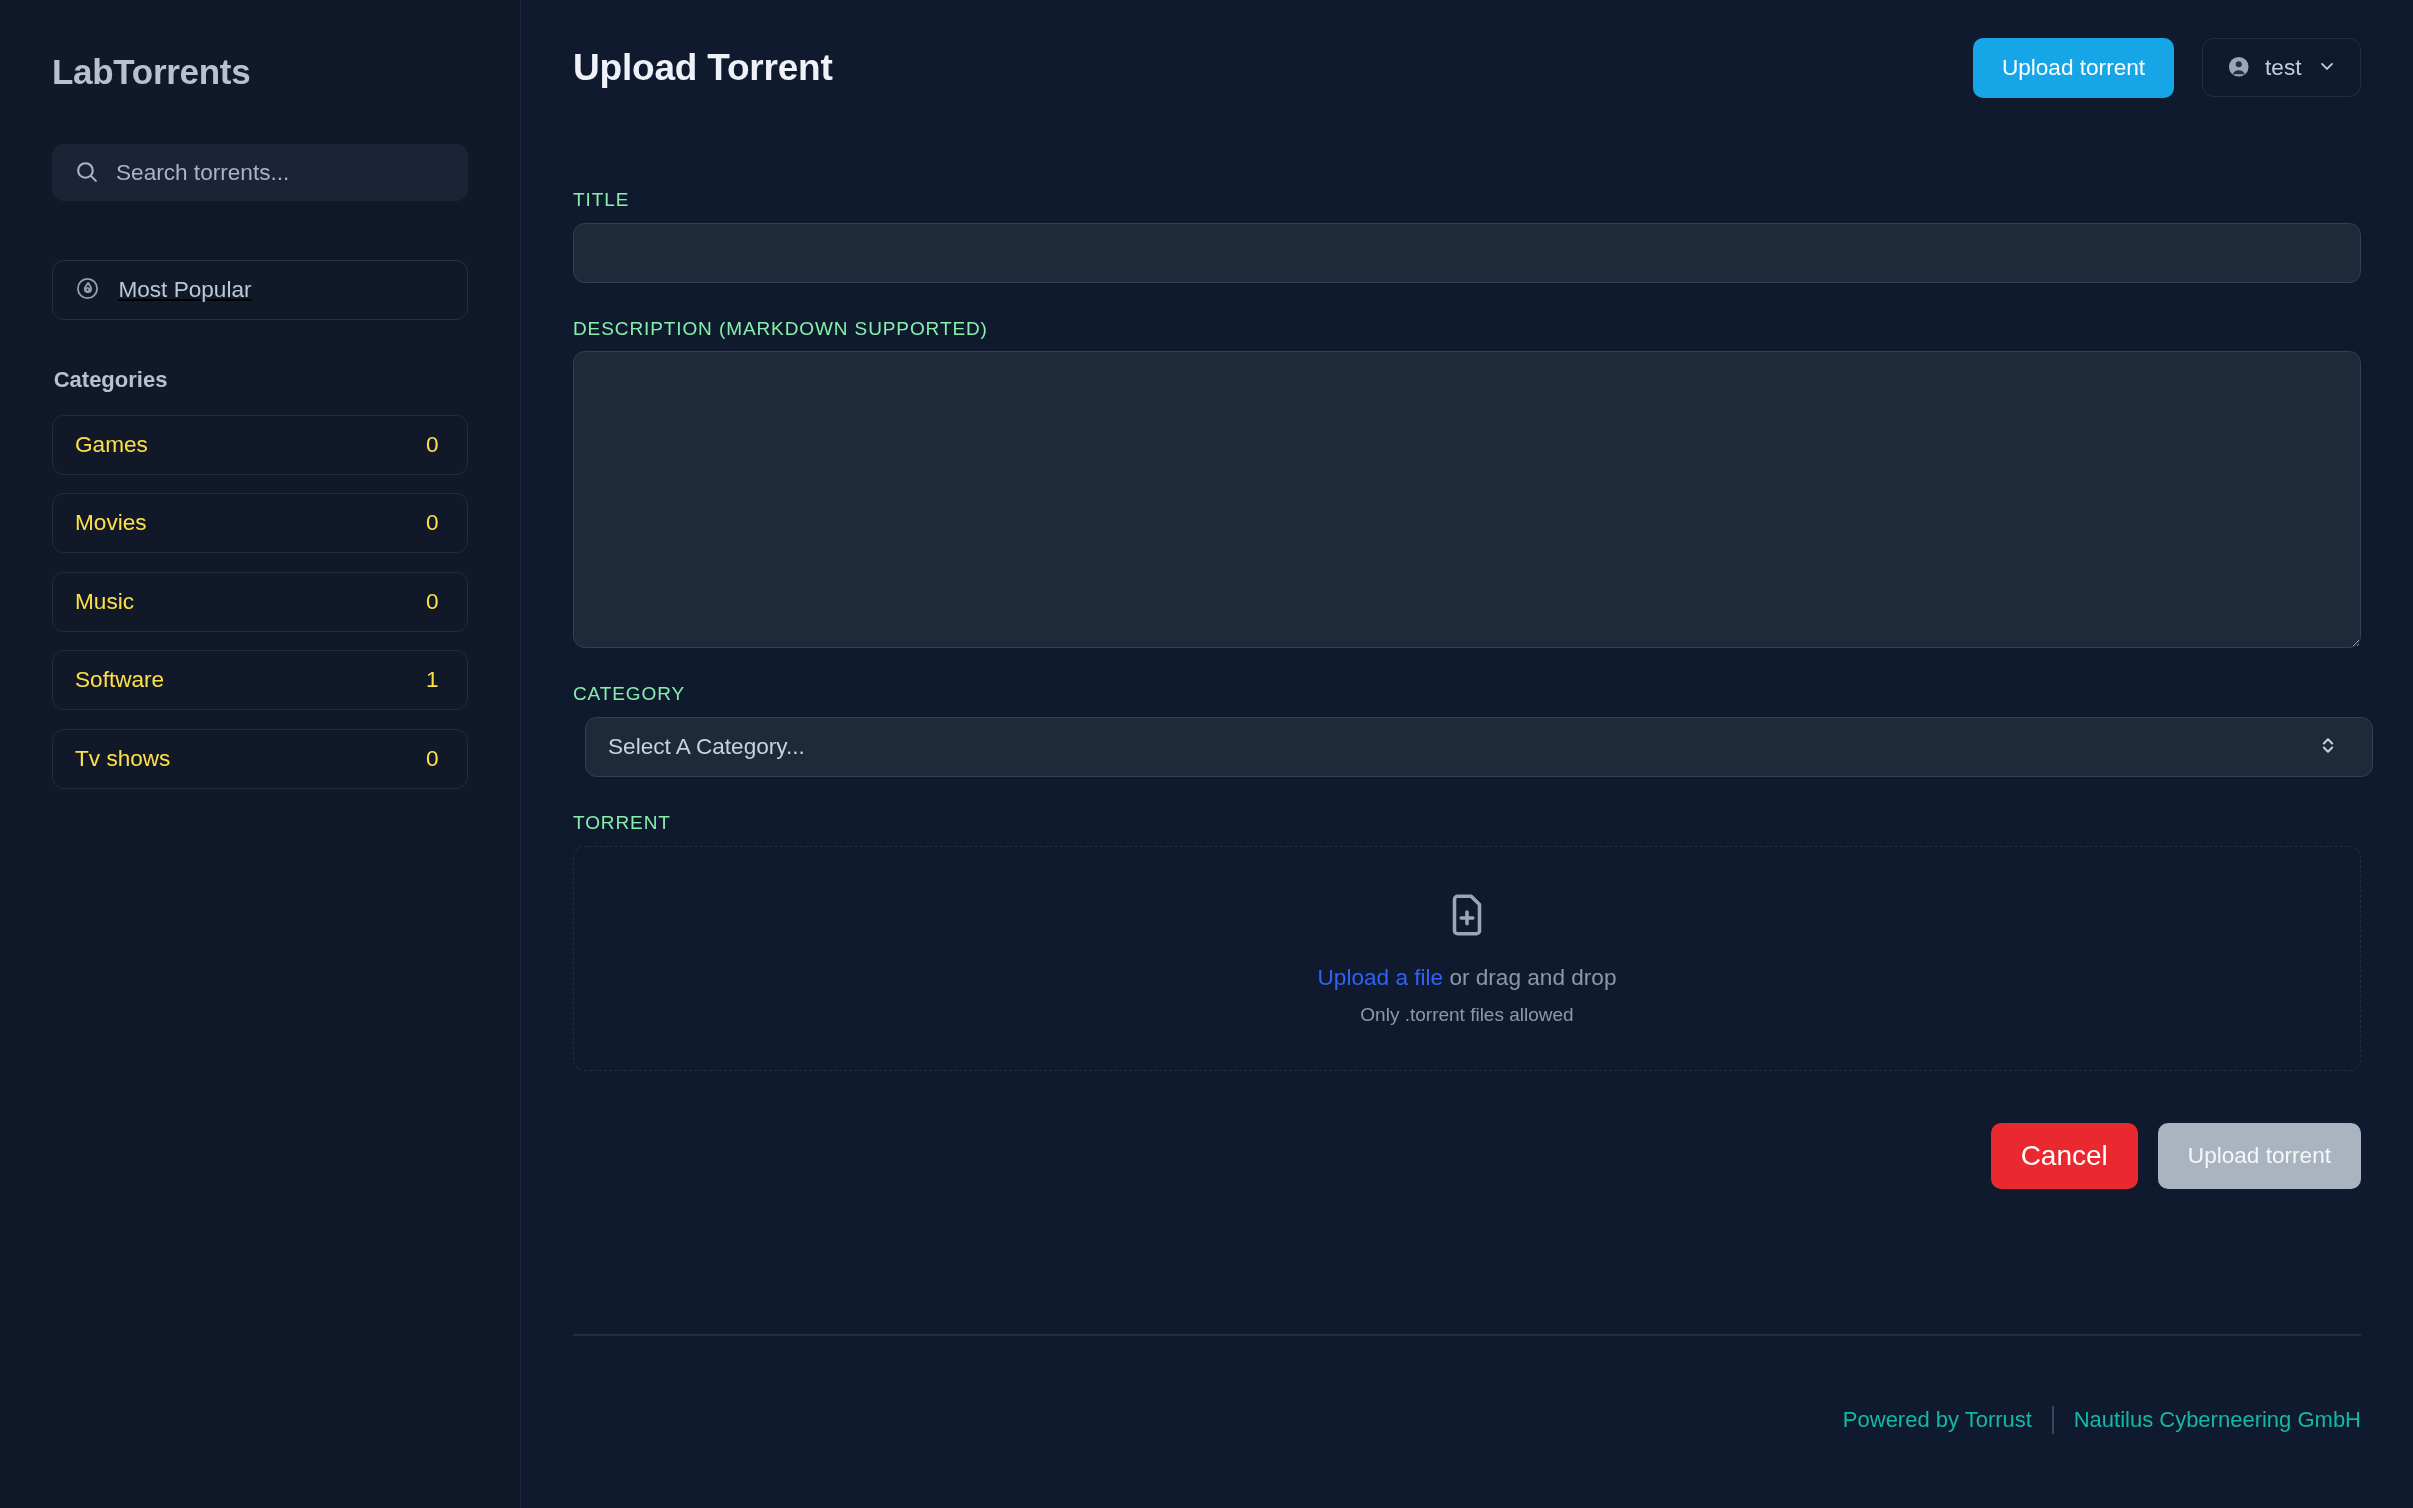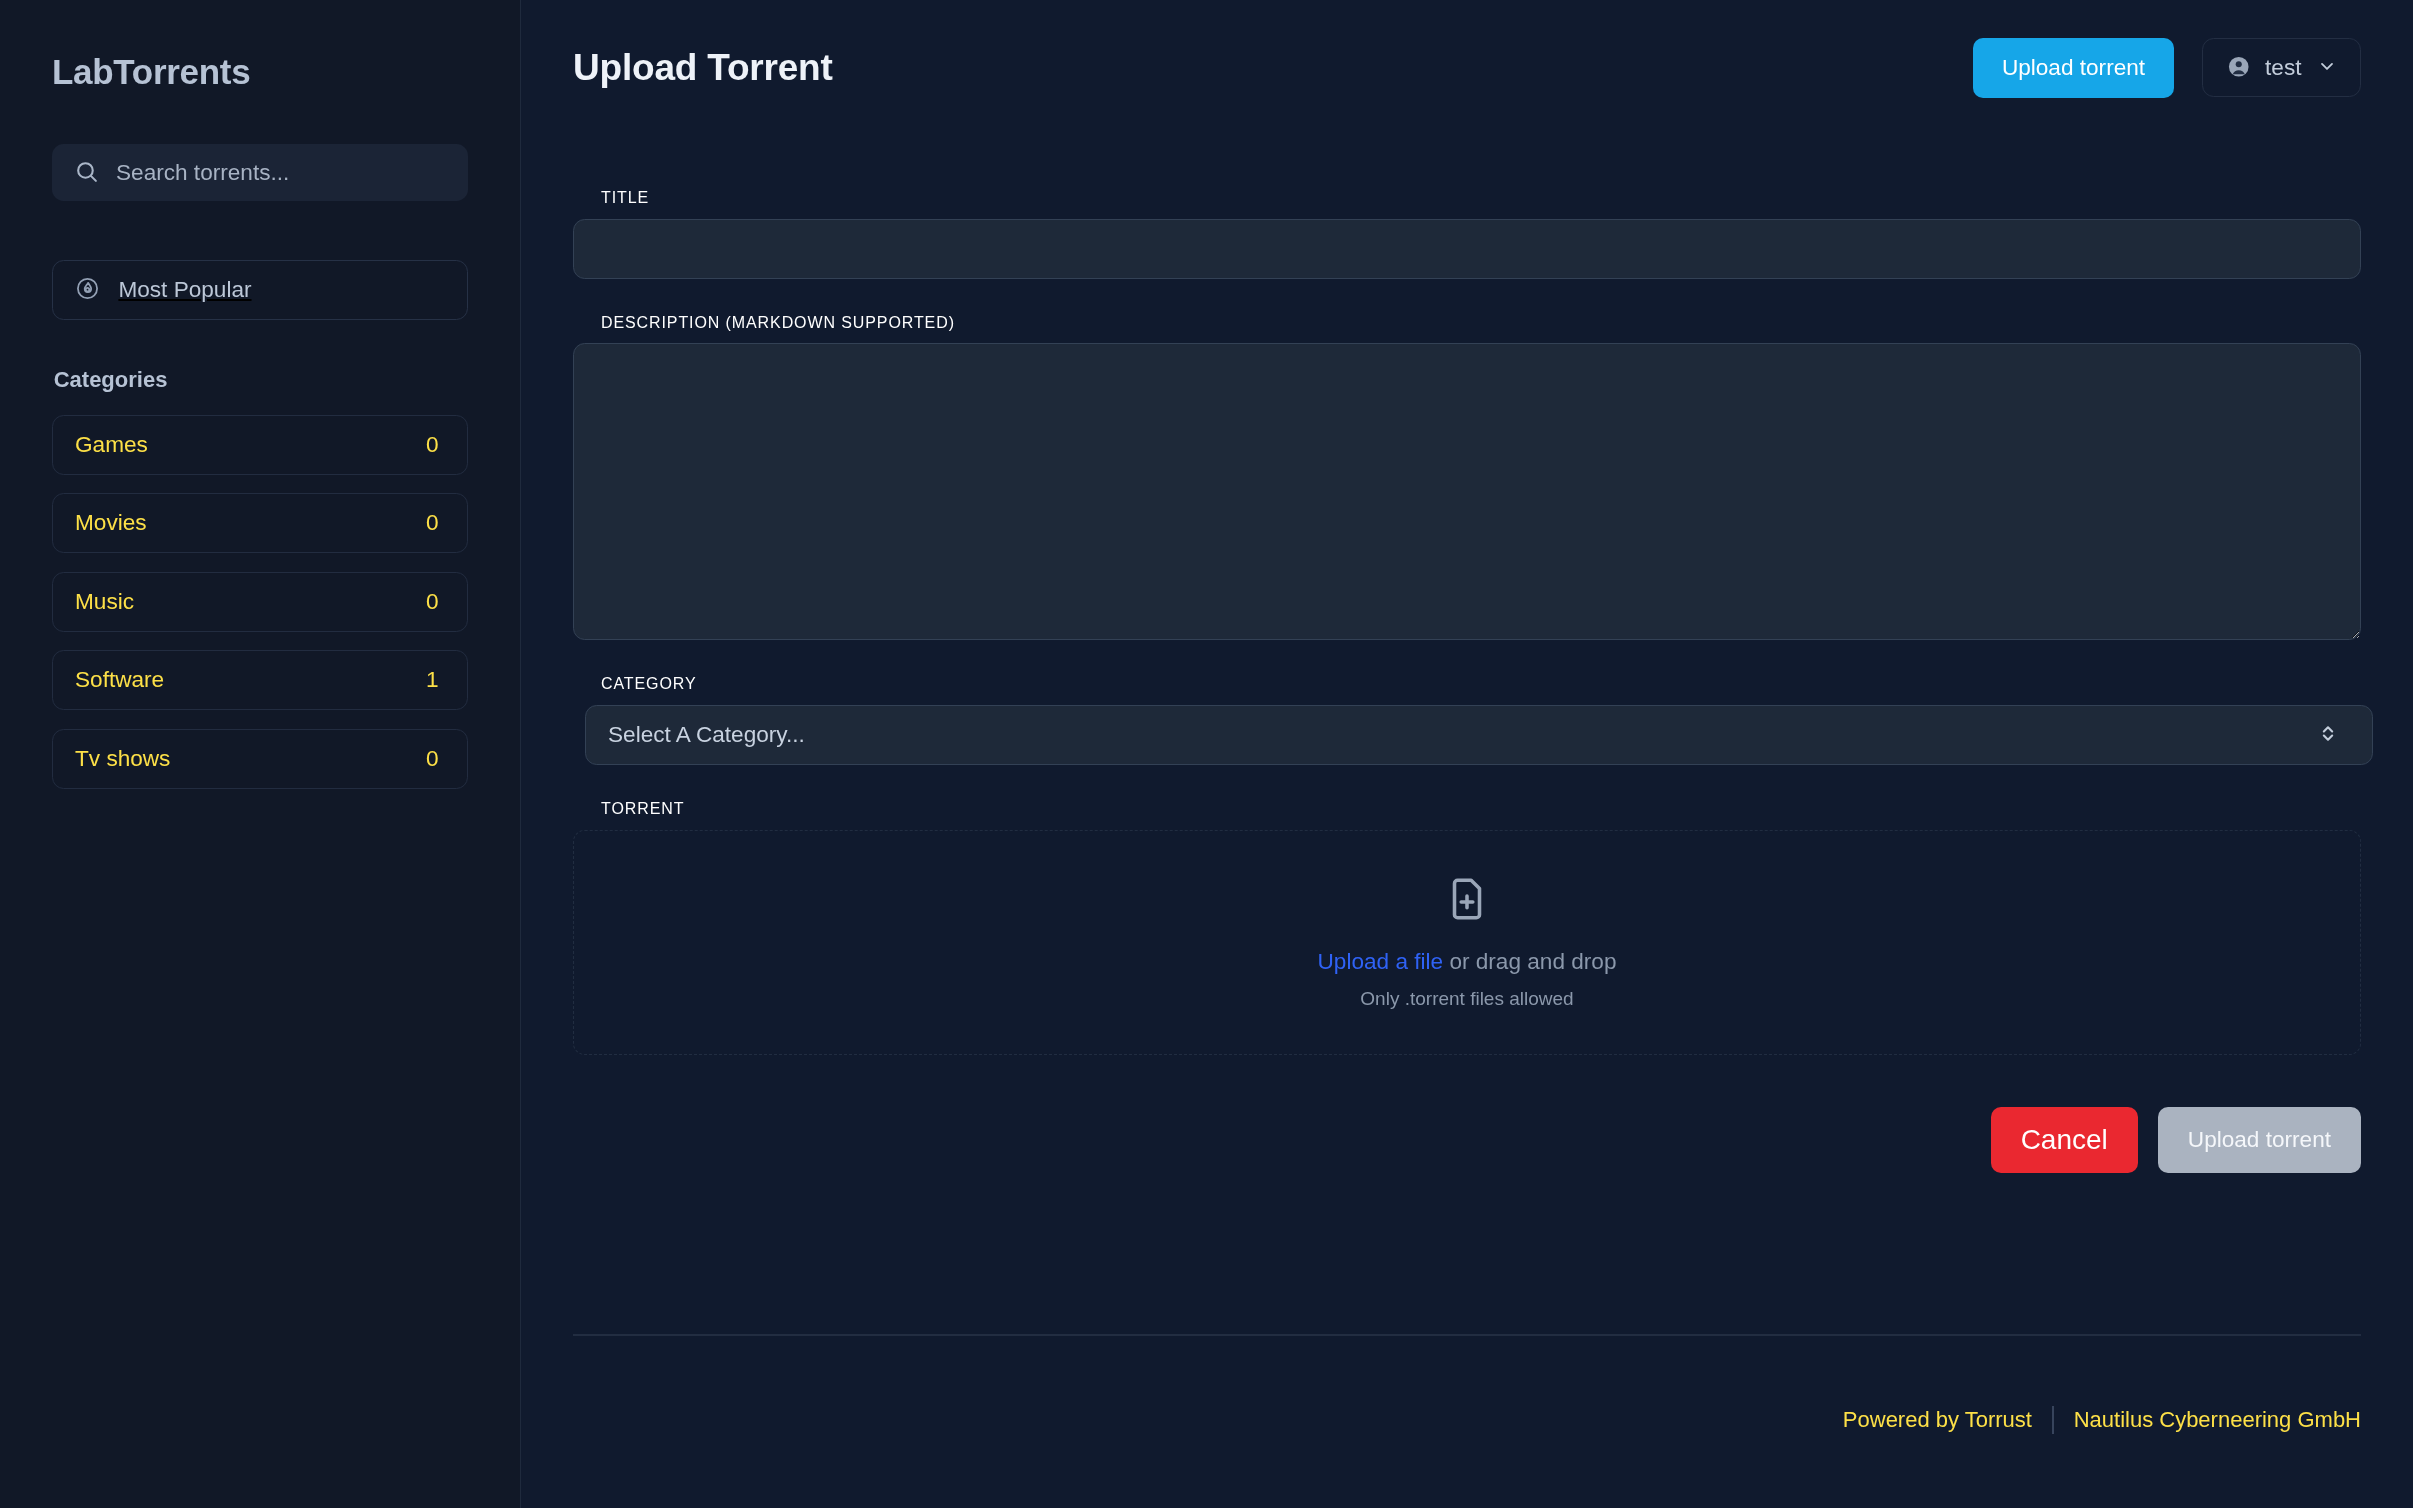--- a/index.html
+++ b/index.html
@@ -146,26 +146,25 @@
     font-size: 22.6px;
     color: #c3cddb;
   }
 
   
   #form {
     padding-top: 65px;
   }
 
   .field-label {
-    font-size: 16px;
+    font-size: 19px;
     letter-spacing: 0.9px;
-    color: #ffffff;
+    color: #86efac;
     text-transform: uppercase;
     margin-bottom: 11.7px;
-    margin-left: 28px;
   }
 
   .text-input {
     width: 100%;
     height: 60px;
     background: #1e2939;
     border: 1.3px solid #334155;
     border-radius: 11.7px;
     margin-bottom: 35px;
     font-family: inherit;
@@ -279,21 +278,21 @@
     height: 1.7px;
     background: #222d41;
     margin-bottom: 70px;
   }
   .footer-text {
     display: flex;
     justify-content: flex-end;
     align-items: center;
     gap: 20px;
     font-size: 22px;
-    color: #fde047;
+    color: #14b8a6;
   }
   .footer-sep {
     width: 1.7px;
     height: 28.5px;
     background: #37445c;
   }
 </style>
 </head>
 <body>
 

